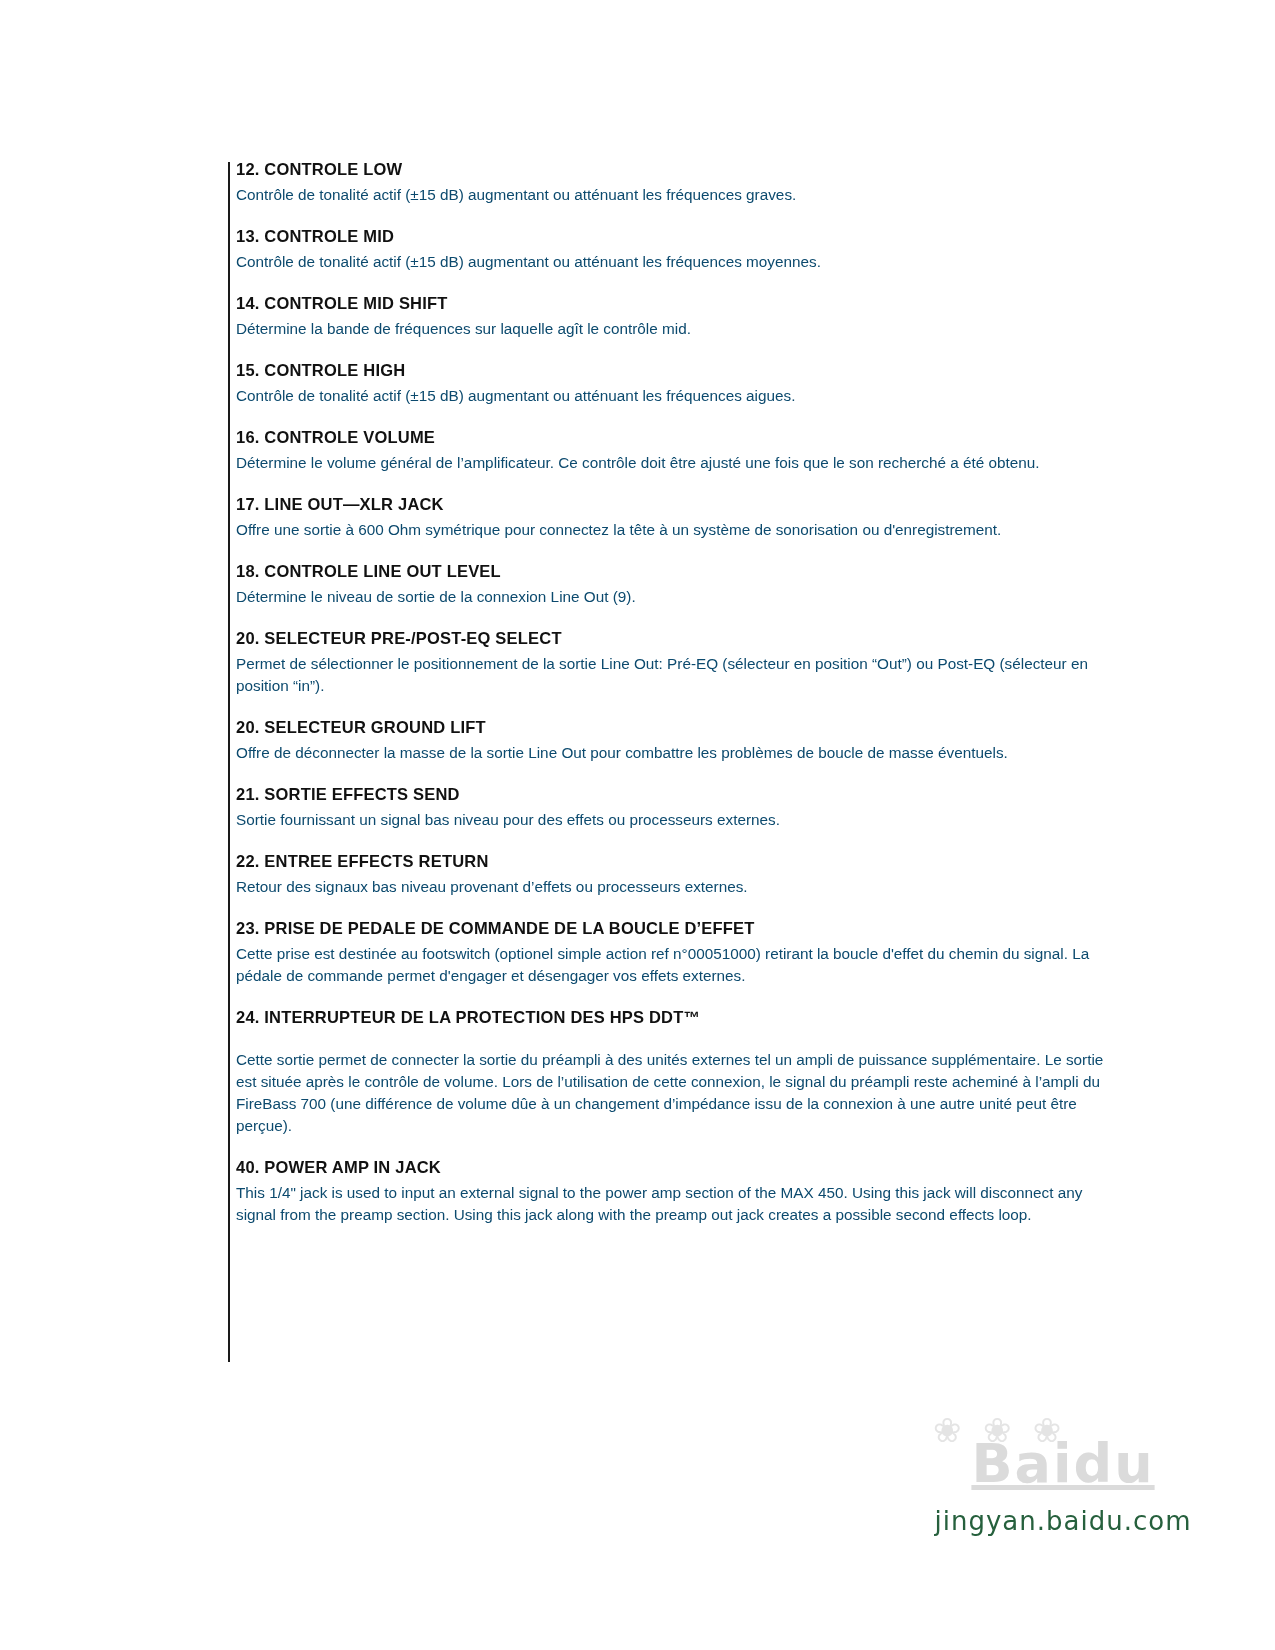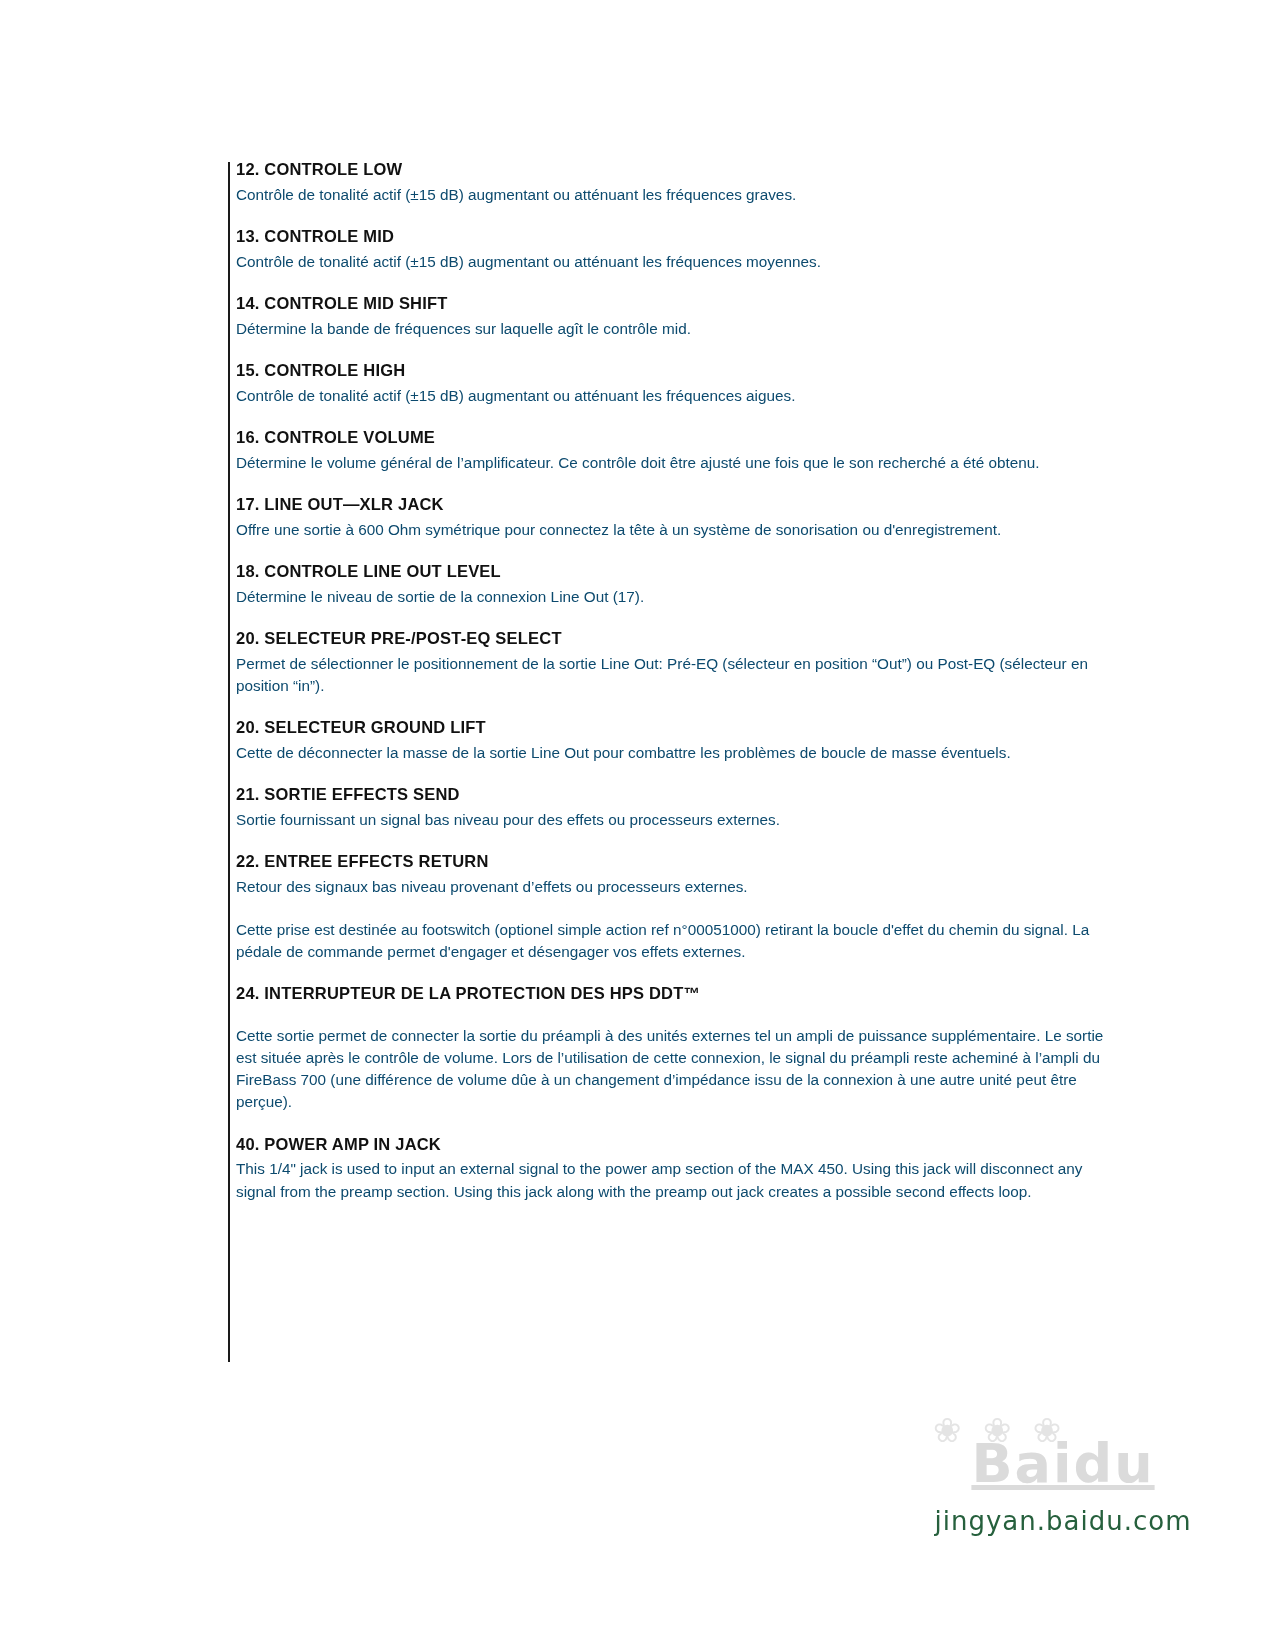--- a/index.html
+++ b/index.html
@@ -132,44 +132,45 @@
       <p class="entry-body">Détermine le volume général de l’amplificateur. Ce contrôle doit être ajusté une fois que le son recherché a été obtenu.</p>
     </div>
 
     <div class="entry">
       <h3 class="entry-title">17. LINE OUT—XLR JACK</h3>
       <p class="entry-body">Offre une sortie à 600 Ohm symétrique pour connectez la tête à un système de sonorisation ou d'enregistrement.</p>
     </div>
 
     <div class="entry">
       <h3 class="entry-title">18. CONTROLE LINE OUT LEVEL</h3>
-      <p class="entry-body">Détermine le niveau de sortie de la connexion Line Out (17).</p>
+      <p class="entry-body">Détermine le niveau de sortie de la connexion Line Out (9).</p>
     </div>
 
     <div class="entry">
       <h3 class="entry-title">20. SELECTEUR PRE-/POST-EQ SELECT</h3>
       <p class="entry-body">Permet de sélectionner le positionnement de la sortie Line Out: Pré-EQ (sélecteur en position “Out”) ou Post-EQ (sélecteur en position “in”).</p>
     </div>
 
     <div class="entry">
       <h3 class="entry-title">20. SELECTEUR GROUND LIFT</h3>
-      <p class="entry-body">Cette de déconnecter la masse de la sortie Line Out pour combattre les problèmes de boucle de masse éventuels.</p>
+      <p class="entry-body">Offre de déconnecter la masse de la sortie Line Out pour combattre les problèmes de boucle de masse éventuels.</p>
     </div>
 
     <div class="entry">
       <h3 class="entry-title">21. SORTIE EFFECTS SEND</h3>
       <p class="entry-body">Sortie fournissant un signal bas niveau pour des effets ou processeurs externes.</p>
     </div>
 
     <div class="entry">
       <h3 class="entry-title">22. ENTREE EFFECTS RETURN</h3>
       <p class="entry-body">Retour des signaux bas niveau provenant d’effets ou processeurs externes.</p>
     </div>
 
     <div class="entry">
+      <h3 class="entry-title">23. PRISE DE PEDALE DE COMMANDE DE LA BOUCLE D’EFFET</h3>
       <p class="entry-body">Cette prise est destinée au footswitch (optionel simple action ref n°00051000) retirant la boucle d'effet du chemin du signal. La pédale de commande permet d'engager et désengager vos effets externes.</p>
     </div>
 
     <div class="entry">
       <h3 class="entry-title">24. INTERRUPTEUR DE LA PROTECTION DES HPS DDT™</h3>
     </div>
 
     <div class="entry">
       <p class="entry-body">Cette sortie permet de connecter la sortie du préampli à des unités externes tel un ampli de puissance supplémentaire. Le sortie est située après le contrôle de volume. Lors de l’utilisation de cette connexion, le signal du préampli reste acheminé à l’ampli du FireBass 700 (une différence de volume dûe à un changement d’impédance issu de la connexion à une autre unité peut être perçue).</p>
     </div>

